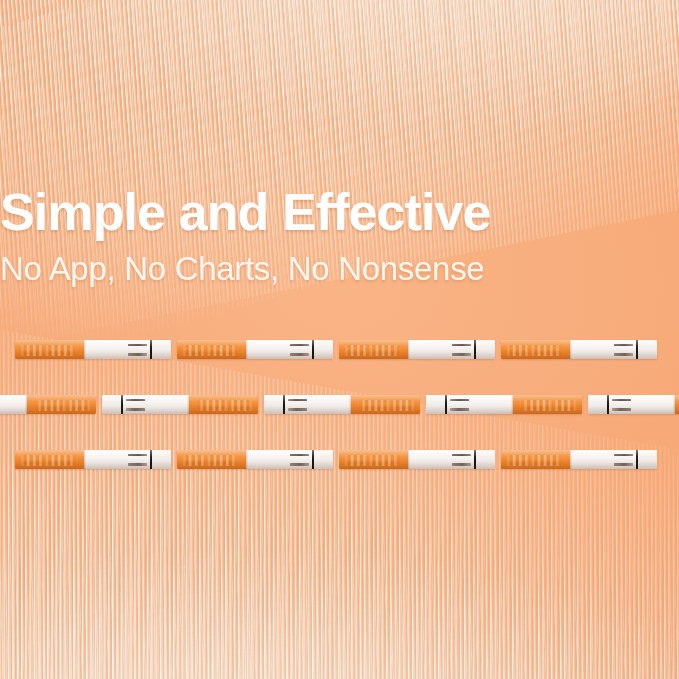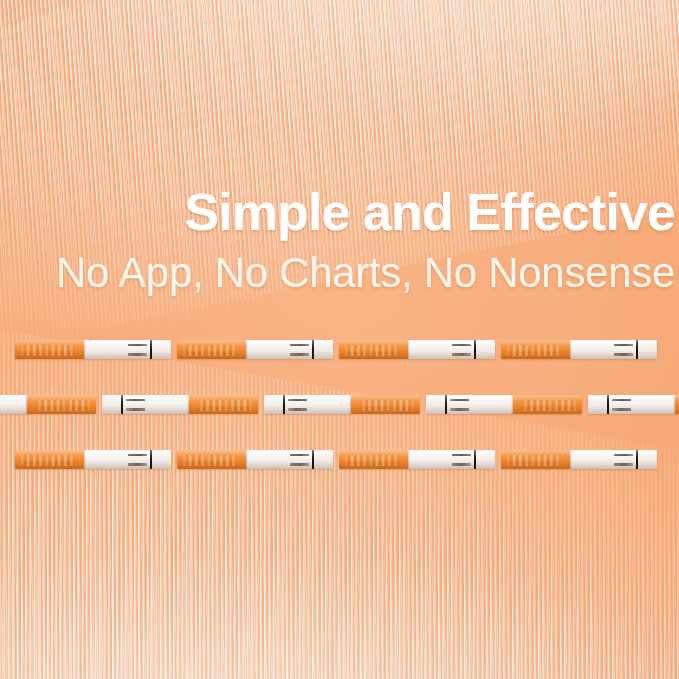--- a/index.html
+++ b/index.html
@@ -144,39 +144,38 @@
     -webkit-mask-image: radial-gradient(125% 130% at 40% 100%, #000 30%, rgba(0,0,0,0) 84%);
     mask-image: radial-gradient(125% 130% at 40% 100%, #000 30%, rgba(0,0,0,0) 84%);
   }
 
   
   .headline-block {
     position: absolute;
     left: 0;
     right: 4px;
     top: 186px;
-    text-align: right;
+    text-align: left;
     z-index: 5;
-    margin-left: 48px;
   }
 
   .headline {
     font-family: "Liberation Sans", sans-serif;
     font-size: 52px;
     font-weight: bold;
     color: #ffffff;
     letter-spacing: -0.9px;
     line-height: 1.0;
     margin: 0;
     text-shadow: 0 2px 3px rgba(175, 96, 48, 0.30);
   }
 
   .subhead {
     font-family: "Liberation Sans", sans-serif;
-    font-size: 42px;
+    font-size: 33px;
     font-weight: normal;
     color: #fdf6ef;
     letter-spacing: -0.3px;
     line-height: 1.0;
     margin: 14px 0 0 0;
     text-shadow: 0 2px 3px rgba(175, 96, 48, 0.26);
   }
 
   
   .strip-rows {

